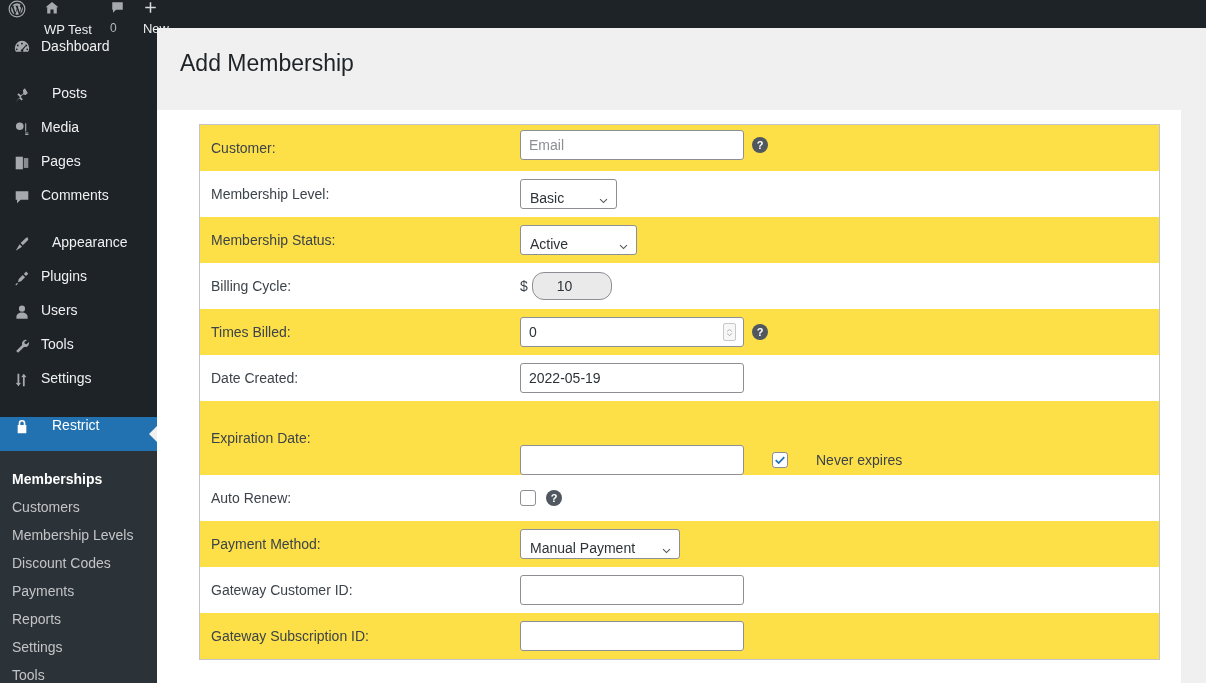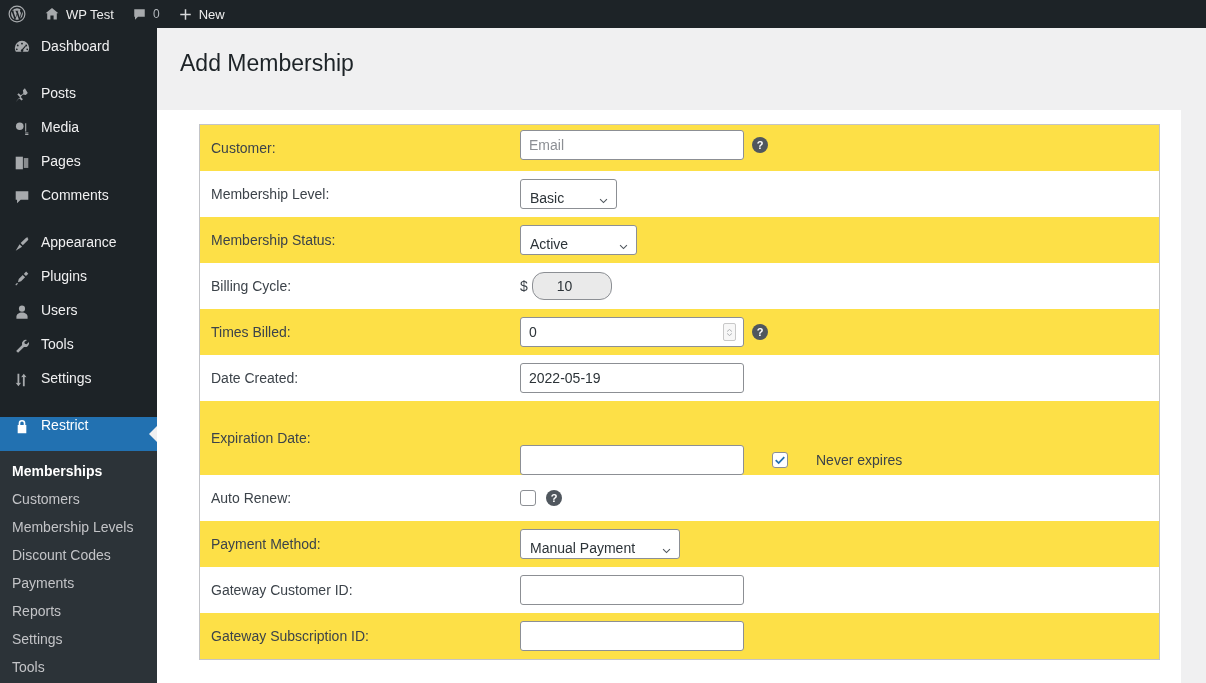--- a/index.html
+++ b/index.html
@@ -14,24 +14,24 @@
   
   #adminbar {
     position: absolute; top: 0; left: 0;
     width: 1206px; height: 28px;
     background: #1d2327;
     display: flex; align-items: center;
     color: #b4b9be; font-size: 13px;
     z-index: 50;
   }
   .ab-item {
-    display: flex; align-items: center; gap: 6px;
+    display: flex; align-items: flex-start; gap: 6px;
     height: 28px; padding: 0 9px;
     color: #eeeeee; text-decoration: none;
-    font-size: 13px; white-space: nowrap;
+    font-size: 13px; white-space: nowrap; flex-direction: column;
   }
   .ab-item:first-child { padding-left: 8px; }
   .wp-logo-ic { width: 18px; height: 18px; display:block; }
   .home-ic { width: 16px; height: 16px; display:block; }
   .comment-ic { width: 15px; height: 15px; display:block; }
   .plus-ic { width: 15px; height: 15px; display:block; }
   .ab-count { color:#b4b9be; font-size:12px; }
 
   
   #adminmenu {
@@ -47,37 +47,37 @@
     height: 34px; padding-left: 12px;
     color: #f0f0f1; font-size: 14px;
     cursor: pointer;
   }
   .menu-item .mi-ic {
     width: 20px; height: 20px; flex: 0 0 20px;
     display: flex; align-items: center; justify-content: center;
     margin-right: 9px;
   }
   .menu-item .mi-ic svg { display:block; }
-  .menu-item.sep-top { margin-top: 13px; }
+  .menu-item.sep-top { margin-top: 13px; gap: 11px; }
   .menu-item.current {
     background: #2271b1; color: #fff; font-weight: 400;
   }
   .menu-item.current::after {
     content: ""; position: absolute; right: 0; top: 50%;
     margin-top: -8px;
     border-style: solid; border-width: 8px 8px 8px 0;
     border-color: transparent #f0f0f1 transparent transparent;
   }
   .submenu { background: #2c3338; padding: 6px 0 8px 0; }
   .submenu-item {
     display: block; padding: 6px 0 6px 12px;
     font-size: 14px; color: #c3c4c7; cursor: pointer;
     line-height: 16px;
   }
-  .submenu-item.current { color: #fff; font-weight: bold; }
+  .submenu-item.current { color: #fff; font-weight: bold; margin-top: 8px; }
 
   
   #wpcontent {
     position: absolute; top: 28px; left: 157px;
     width: 1049px; height: 655px;
     background: #f0f0f1;
     overflow: hidden;
   }
   #page-title {
     font-size: 23px; font-weight: 400; color: #1d2327;

